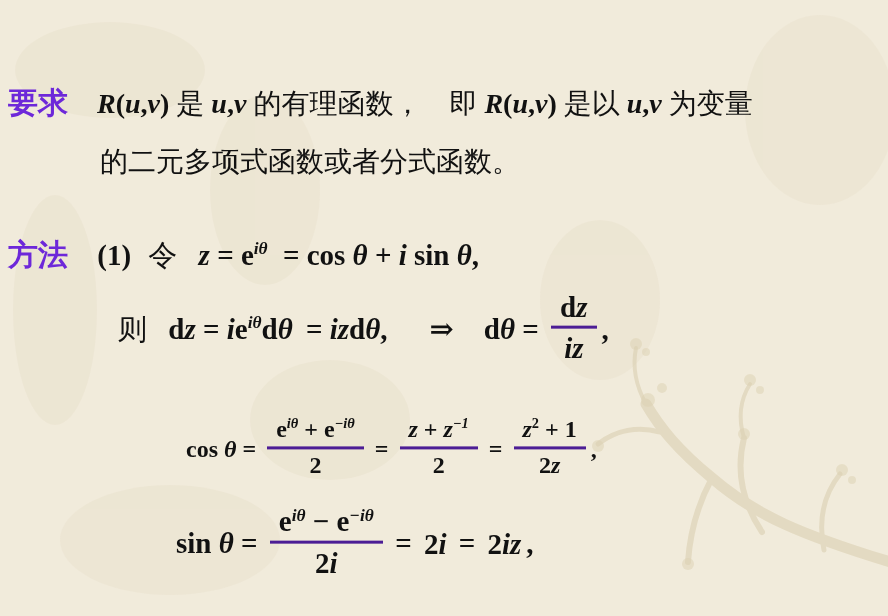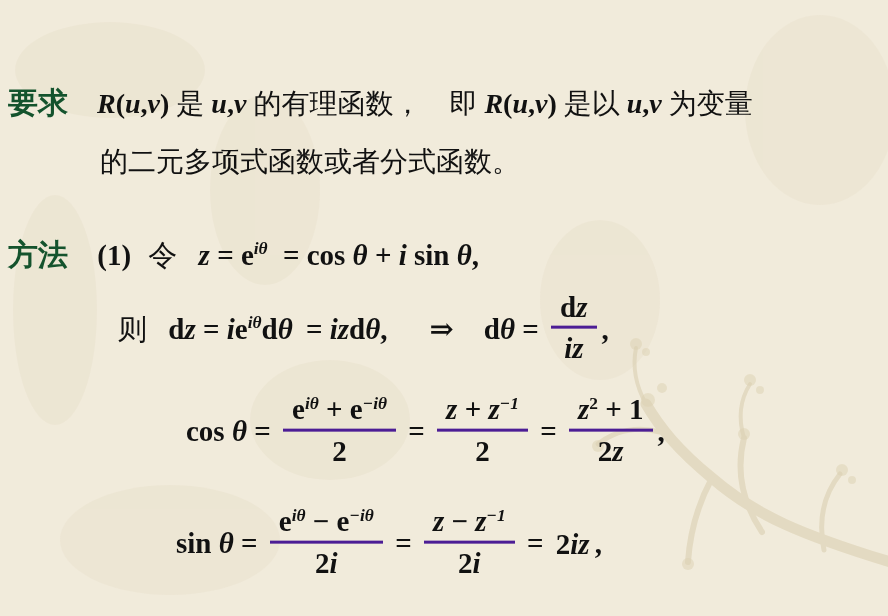--- a/index.html
+++ b/index.html
@@ -10,29 +10,29 @@
     color:#111;
   }
   .slide{position:relative;width:888px;height:616px;background:#f1ebdb;}
   .watermark{position:absolute;left:0;top:0;z-index:0;}
   .row{position:absolute;z-index:1;white-space:nowrap;line-height:1.25;}
 
   
   .title-row{top:4px;left:18px;color:#1c1c9e;font-size:29px;font-weight:bold;}
   .title-cn{font-size:34px;font-weight:bold;white-space:pre;}
   
-  .label{color:#14532d;font-size:30px;font-weight:bold;margin-right:22px;white-space:pre;}
+  .label{color:#6d28d9;font-size:30px;font-weight:bold;margin-right:22px;white-space:pre;}
   .item-no{font-size:29px;font-weight:bold;margin-right:10px;white-space:pre;}
   .cnword{font-size:29px;margin-right:14px;white-space:pre;}
 
   .req-row{top:84px;left:8px;font-size:28px;}
   .req-row2{top:144px;left:100px;font-size:28px;}
   .method-row{top:236px;left:8px;font-size:29px;}
   .then-row{top:296px;left:118px;font-size:29px;}
-  .cos-row{top:398px;left:186px;font-size:29px;}
+  .cos-row{top:420px;left:186px;font-size:24px;}
   .sin-row{top:510px;left:176px;font-size:29px;}
 
   
   .formula{display:inline;}
   .tok{white-space:pre;}
   .mr{font-weight:bold;font-style:normal;}
   .mi{font-weight:bold;font-style:italic;}
   .cn{font-weight:normal;font-style:normal;}
   .sup{font-weight:bold;font-style:italic;font-size:0.60em;vertical-align:0.62em;white-space:pre;}
   .supr{font-weight:bold;font-style:normal;font-size:0.60em;vertical-align:0.62em;white-space:pre;}
@@ -126,20 +126,19 @@
           <span class="num"><span class="tok mi">z</span><span class="tok supr">2</span><span class="tok mr"> + 1</span></span>
           <span class="den"><span class="tok mr">2</span><span class="tok mi">z</span></span>
         </span><span class="tok mr">,</span></span>
   </div>
 
   <div class="row sin-row">
     <span class="formula"><span class="tok mr">sin </span><span class="tok mi">θ</span><span class="tok mr"> = </span><span class="frac">
           <span class="num"><span class="tok mr">e</span><span class="tok sup">iθ</span><span class="tok mr"> − </span><span class="tok mr">e</span><span class="tok sup">−iθ</span></span>
           <span class="den"><span class="tok mr">2</span><span class="tok mi">i</span></span>
         </span><span class="tok mr"> = </span><span class="frac">
-          <span class="num"><span class="tok mi">z</span><span class="tok mr"> − </span><span class="tok mi">z</span><span class="tok sup">−1</span></span>
           <span class="den"><span class="tok mr">2</span><span class="tok mi">i</span></span>
         </span><span class="tok mr"> = </span><span class="frac">
           <span class="den"><span class="tok mr">2</span><span class="tok mi">iz</span></span>
         </span><span class="tok mr">,</span></span>
   </div>
 
 </div>
 
 </body></html>

